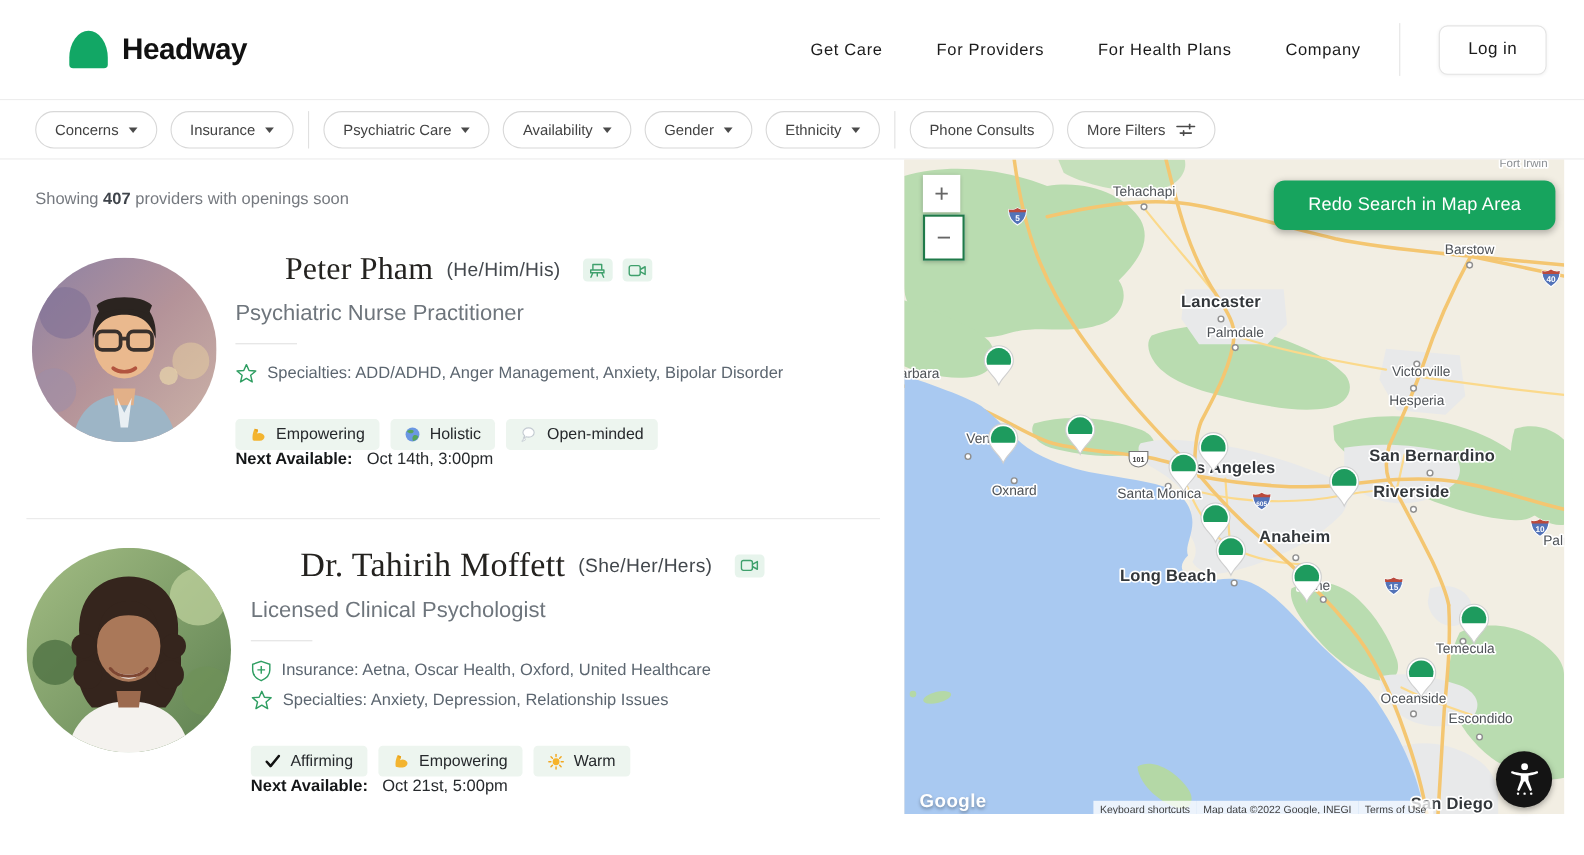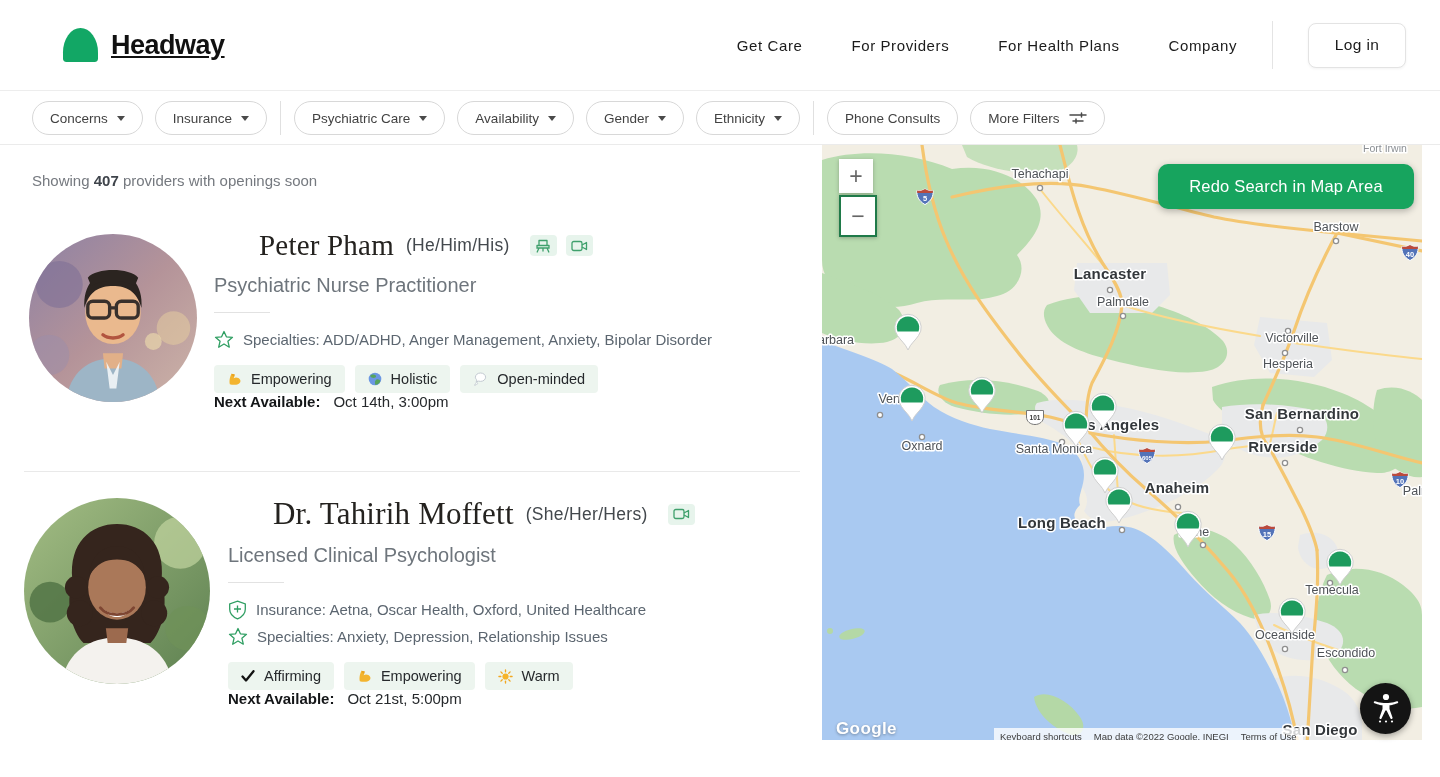--- a/index.html
+++ b/index.html
@@ -6,21 +6,21 @@
   html,body { width:1440px; height:777px; overflow:hidden; background:#fff;
     font-family:"Liberation Sans", sans-serif; color:#1d1d1d; }
   #page { position:relative; width:1440px; height:777px; background:#fff; }
 
   
   #header { position:absolute; top:0; left:0; width:1440px; height:91px;
     border-bottom:1px solid #ededed; display:flex; align-items:center; background:#fff; }
   #logo { display:flex; align-items:center; gap:13px; margin-left:63px; cursor:pointer; }
   #logo-mark { width:35px; height:34px; background:var(--brand,#12a765);
     border-radius:50% 50% 10% 10% / 72% 72% 10% 10%; }
-  #logo-text { font-size:27px; font-weight:bold; letter-spacing:-0.5px; color:#111;text-decoration:underline; }
+  #logo-text { font-size:27px; font-weight:bold; letter-spacing:-0.5px; color:#111; }
   #nav-links { display:flex; align-items:center; gap:49px; margin-left:auto; }
   .nav-item { font-size:15px; letter-spacing:0.6px; color:#1b1b1b; cursor:pointer; white-space:nowrap; }
   .nav-div { width:1px; height:48px; background:#e4e4e4; margin:0 35px; }
   #login-btn { width:98px; height:45px; margin-right:34px; background:#fff;
     border:1px solid #e3e3e3; border-radius:8px; font-size:15.5px; letter-spacing:0.4px;
     color:#1b1b1b; box-shadow:0 1px 3px rgba(0,0,0,0.05); cursor:pointer;
     display:flex; align-items:center; justify-content:center; }
 
   
   #filterbar { position:absolute; top:92px; left:0; width:1440px; height:53px;
@@ -52,21 +52,21 @@
   #content2 .prov-name { font-size:31px; }
   .pronouns { font-size:17.5px; color:#43484d; letter-spacing:0.3px; }
   .sicons { display:flex; gap:9px; margin-left:8px; }
   .sbadge { width:27px; height:21px; background:#e7f4ec; border-radius:4px;
     display:flex; align-items:center; justify-content:center; }
   .prov-title { margin-top:12px; font-size:20px; color:#6e757c; }
   .mini-hr { margin-top:15px; width:56px; border-top:1px solid #e2e2e2; }
   .meta { margin-top:13px; }
   .meta-row { display:flex; align-items:center; gap:9px; height:27px;
     font-size:15px; color:#5c6670; }
-  .badges { display:flex; gap:10px; margin-top:12px;align-items:center; }
+  .badges { display:flex; gap:10px; margin-top:28px;align-items:center; }
   .badge { height:28px; background:#edf5ef; border-radius:4px; display:inline-flex;
     align-items:center; gap:9px; padding:0 13px; font-size:14.5px; color:#26292c; }
   .next-row { font-size:15px; }
   .next-label { font-weight:bold; color:#141618; margin-right:13px; }
   .next-value { color:#26292c; }
   #card-divider { position:absolute; top:325px; left:24px; width:776px;
     border-top:1px solid #e9e9e9; }
 
   
   #map { position:absolute; left:822px; top:145px; width:600px; height:595px;

